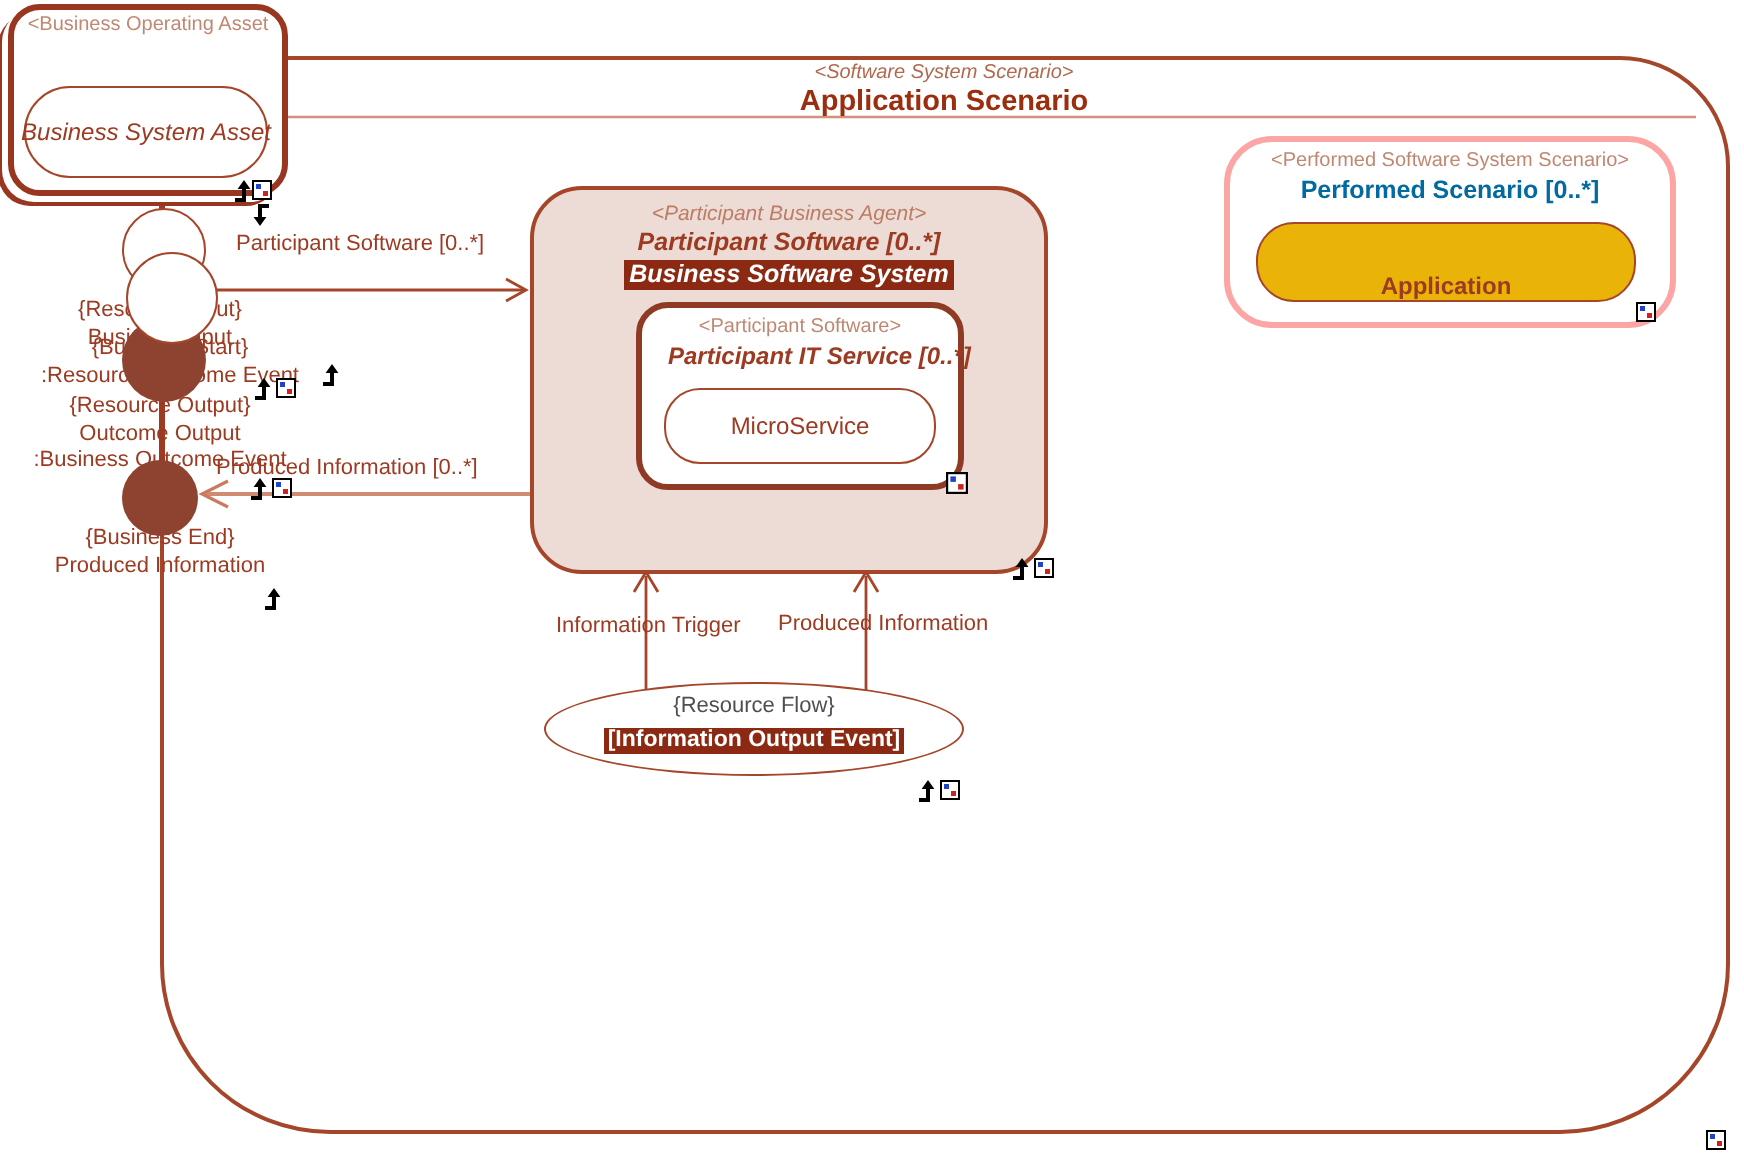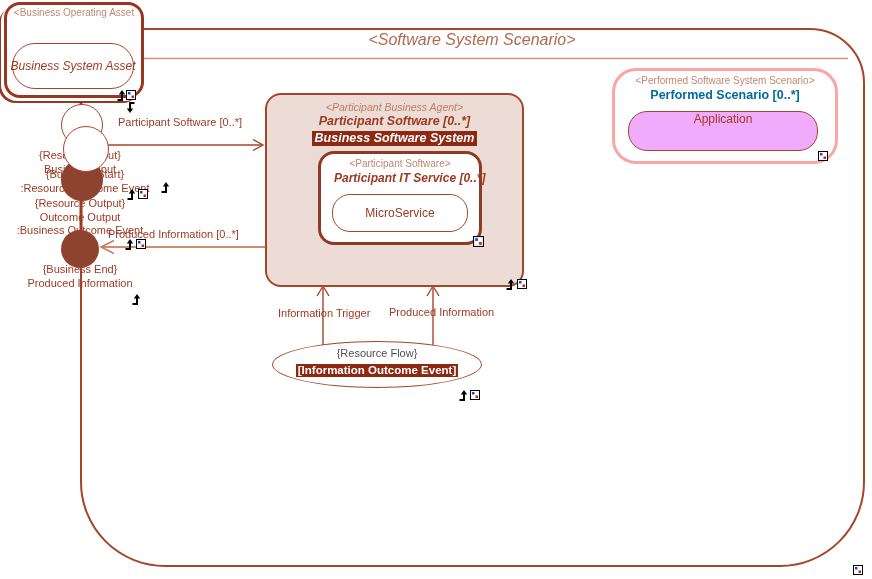--- a/index.html
+++ b/index.html
@@ -4,21 +4,21 @@
 <style>
   html,body{margin:0;padding:0;background:#fff;}
   #stage{position:relative;width:872px;height:579px;background:#ffffff;overflow:hidden;
          font-family:"Liberation Sans",sans-serif;}
   .abs{position:absolute;}
 
   
   #container{left:80px;top:28px;width:781px;height:535px;border:2px solid #A5462B;
              border-radius:30px 55px 85px 85px;z-index:1;}
   #container-title{left:80px;top:31px;width:784px;text-align:center;z-index:3;}
-  #container-title .stereo{font-style:italic;font-size:16px;color:#B06A50;}
+  #container-title .stereo{font-style:italic;font-size:10px;color:#B06A50;}
   #container-title .name{font-weight:bold;font-size:14.5px;color:#9C2E10;margin-top:1px;}
 
   
   #overlay{left:0;top:0;z-index:2;}
 
   
   .stereo-s{font-size:10px;color:#C08872;white-space:nowrap;}
 
   
   #asset-box{left:4px;top:2px;width:134px;height:90px;background:#fff;border:3px solid #993620;
@@ -26,42 +26,42 @@
              box-shadow:-3px 3px 0 0 #ffffff,-5px 5px 0 0 #993620;}
   #asset-box .stereo-s{display:block;margin-top:2px;overflow:hidden;}
   #asset-box .name{font-weight:bold;font-style:italic;font-size:12px;color:#9C3A22;line-height:13px;
                    width:126px;margin:0 auto;}
   #asset-inner{left:5px;top:38px;width:120px;height:44px;border:1.5px solid #A5462B;border-radius:23px;
                display:flex;align-items:center;justify-content:center;background:#fff;}
   #asset-inner .iname{font-style:italic;font-size:12px;color:#9C3A22;white-space:nowrap;}
 
   
   #participant-box{left:265px;top:93px;width:255px;height:190px;background:#EDDCD5;
-                   border:2.5px solid #A5462B;border-radius:16px;z-index:3;text-align:center;}
+                   border:2.5px solid #A5462B;border-radius:26px;z-index:3;text-align:center;}
   #participant-box .stereo{font-style:italic;font-size:10.5px;color:#BC7C66;margin-top:6px;}
   #participant-box .name{font-weight:bold;font-style:italic;font-size:12.5px;color:#9C3A22;margin-top:1px;}
   .sel-bar{display:inline-block;font-weight:bold;font-style:italic;font-size:12.5px;color:#FFFFFF;
            background:#8C2912;padding:0 3px;line-height:15px;margin-top:1px;}
 
   
   #it-box{left:51px;top:56px;width:158px;height:88px;background:#fff;border:3px solid #8E3A24;
           border-radius:16px;text-align:center;}
   #it-box .stereo-s{display:block;margin-top:4px;}
   #it-box .name{font-size:12px;color:#9C3A22;margin-top:2px;white-space:nowrap;padding-left:13px;}
   #it-inner{left:11px;top:40px;width:134px;height:36px;border:1.5px solid #A5462B;border-radius:18px;
             display:flex;align-items:center;justify-content:center;background:#fff;}
   #it-inner .iname{font-size:12px;color:#9C3A22;}
 
   
   #performed-box{left:612px;top:68px;width:220px;height:90px;background:#fff;border:3px solid #fca5a5;
                  border-radius:24px;z-index:3;text-align:center;}
   #performed-box .stereo-s{display:block;margin-top:4px;}
   #performed-box .name{font-weight:bold;font-size:12.5px;color:#0369a1;margin-top:2px;}
   #performed-inner{left:13px;top:40px;width:188px;height:38px;border:1.5px solid #A5462B;border-radius:19px;
-                   display:flex;align-items:flex-start;justify-content:center;background:#f0abfc;}
+                   display:flex;align-items:flex-end;justify-content:center;background:#eab308;font-weight:bold;}
   #performed-inner .iname{font-size:12px;color:#9C3A22;}
 
   
   #flow-ellipse{left:272px;top:341px;width:210px;height:47px;border:1.6px solid #A5462B;border-radius:50%;
                 background:#fff;z-index:3;text-align:center;padding-top:5px;box-sizing:border-box;}
   #flow-ellipse .gray{font-size:11px;color:#4F4F4F;line-height:12.5px;}
   #flow-ellipse .sel{display:inline-block;font-weight:bold;font-size:11.5px;color:#fff;background:#8C2912;
                      padding:0 2px;line-height:13px;margin-top:1px;}
 
   
@@ -117,20 +117,21 @@
 
     <g>
       <path d="M433,288 V348" stroke="#A5462B" stroke-width="1.4" fill="none"></path>
       <path d="M427,296 L433,286 L439,296" stroke="#A5462B" stroke-width="1.4" fill="none"></path>
     </g>
   </svg>
 
   <div id="container" class="abs"></div>
   <div id="container-title" class="abs">
     <div class="stereo">&lt;Software System Scenario&gt;</div>
+    <div class="name">Application Scenario</div>
   </div>
 
   <div id="asset-box" class="abs">
     <span class="stereo-s">&lt;Business Operating Asset</span>
     <div id="asset-inner" class="abs">
       <span class="iname">Business System Asset</span>
     </div>
   </div>
 
   <div id="c1" class="abs circle c-open"></div>
@@ -184,21 +185,21 @@
   <div id="performed-box" class="abs">
     <span class="stereo-s">&lt;Performed Software System Scenario&gt;</span>
     <div class="name">Performed Scenario [0..*]</div>
     <div id="performed-inner" class="abs">
       <span class="iname">Application</span>
     </div>
   </div>
 
   <div id="flow-ellipse" class="abs">
     <div class="gray">{Resource Flow}</div>
-    <div><span class="sel">[Information Outcome Event]</span></div>
+    <div><span class="sel">[Information Output Event]</span></div>
   </div>
 
   <span class="badge abs" style="left:116px;top:90px;">
     <svg width="10" height="11" viewBox="0 0 10 11">
         <path d="M1.5,10 L6,10 L6,4" stroke="#000" stroke-width="2" fill="none"></path>
         <path d="M6,0 L2.8,4.5 L9.2,4.5 Z" fill="#000"></path>
       </svg>
   </span>
   <span class="badge abs" style="left:126px;top:90px;">
     <svg width="10" height="10" viewBox="0 0 10 10">

